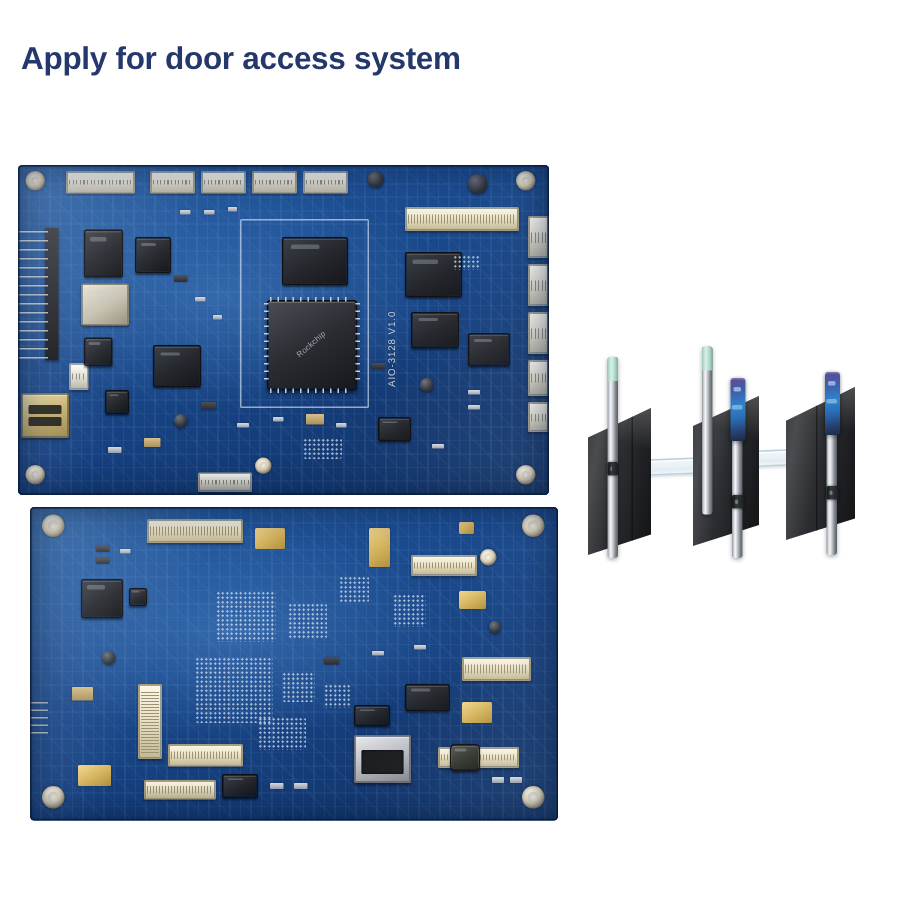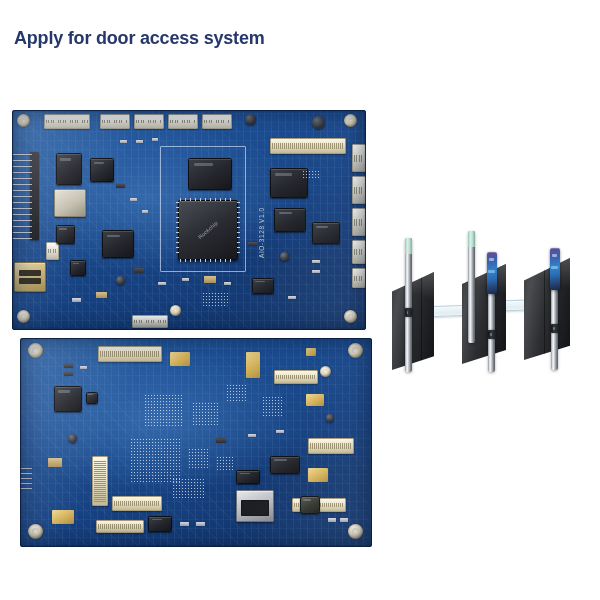--- a/index.html
+++ b/index.html
@@ -1,21 +1,21 @@
 <!DOCTYPE html>
 <html><head>
 <meta charset="utf-8">
 <style>
   html,body{margin:0;padding:0;background:#fff;}
   body{width:600px;height:600px;position:relative;overflow:hidden;
        font-family:"Liberation Sans",sans-serif;}
 
   #page-title{
     position:absolute;left:14px;top:28px;
-    font-size:18px;font-weight:bold;letter-spacing:-0.2px;
+    font-size:21px;font-weight:bold;letter-spacing:-0.2px;
     color:#25386b;white-space:nowrap;
   }
 
   .stage{position:absolute;left:0;top:0;width:600px;height:600px;}
 
   
   .pcb{position:absolute;border-radius:3px;overflow:hidden;
        background:#1b4a8e;}
   .pcb .base{position:absolute;inset:0;
     background:

